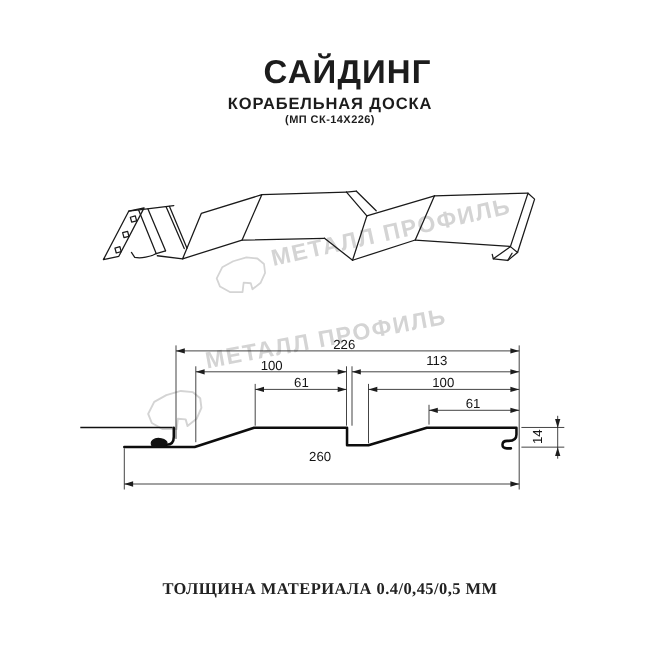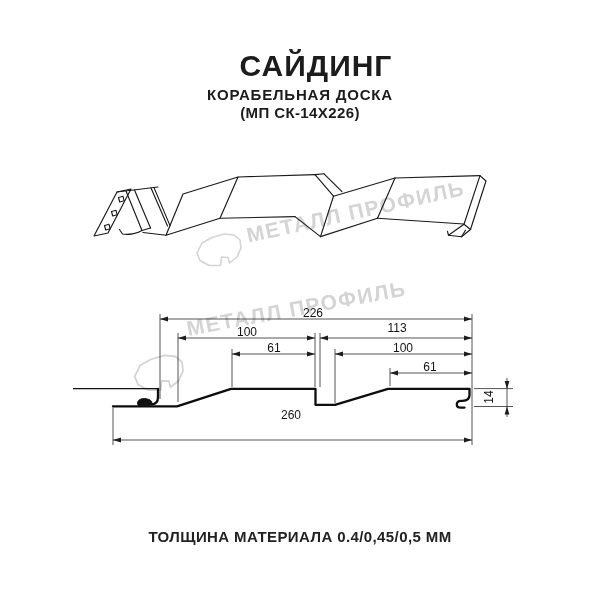--- a/index.html
+++ b/index.html
@@ -3,22 +3,22 @@
 <meta charset="utf-8">
 <style>
   html,body{margin:0;padding:0;}
   body{
     width:600px;height:600px;background:#ffffff;position:relative;overflow:hidden;
     font-family:"Liberation Sans", sans-serif;
   }
   .txt{position:absolute;width:100%;text-align:center;color:#1c1c1c;}
   .title{top:49px;font-size:30px;font-weight:800;letter-spacing:1px;padding-left:16px;}
   .subtitle{top:86px;font-size:15px;font-weight:700;letter-spacing:0.8px;}
-  .model{top:104px;font-size:15px;font-weight:700;letter-spacing:0.4px;}
-  .footer{top:528px;font-size:15px;font-weight:700;letter-spacing:0.4px;color:#222;}
+  .model{top:104px;font-size:10px;font-weight:700;letter-spacing:0.4px;}
+  .footer{top:528px;font-size:15px;font-weight:700;letter-spacing:0.4px;color:#222;font-family:Liberation Serif, serif;}
   .wm{
     position:absolute;color:#d4d4d4;font-weight:700;font-size:21px;
     letter-spacing:1.5px;white-space:nowrap;transform-origin:left center;
     user-select:none;
   }
   .wm1{left:247px;top:224px;transform:rotate(-12.5deg);}
   .wm2{left:187px;top:317px;transform:rotate(-10.5deg);}
   .dim{
     position:absolute;font-size:12px;color:#141414;white-space:nowrap;
     transform:translateX(-50%);

